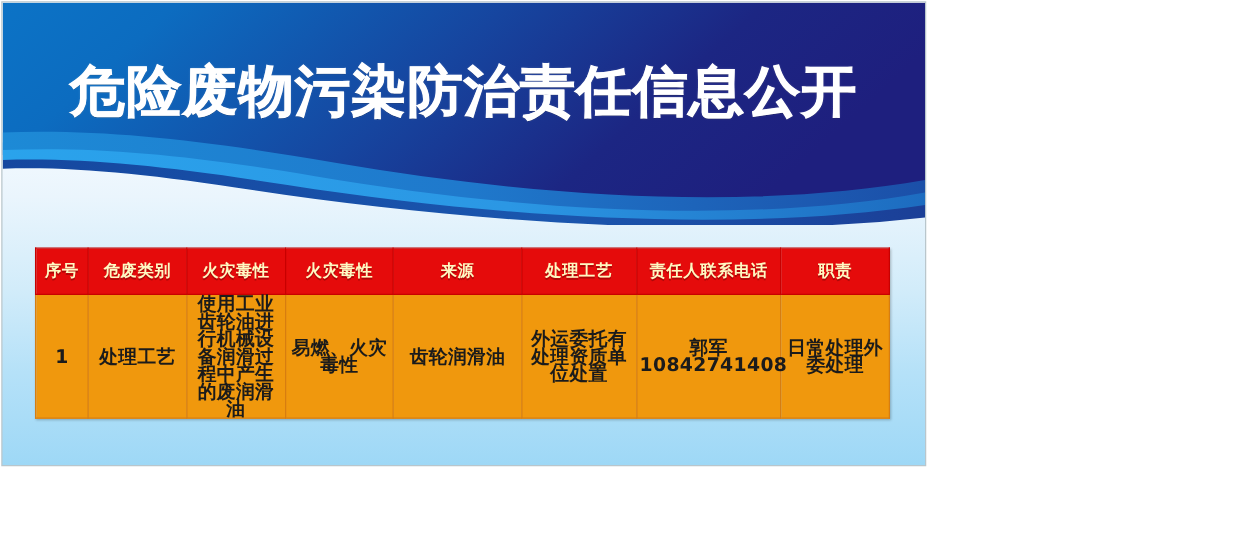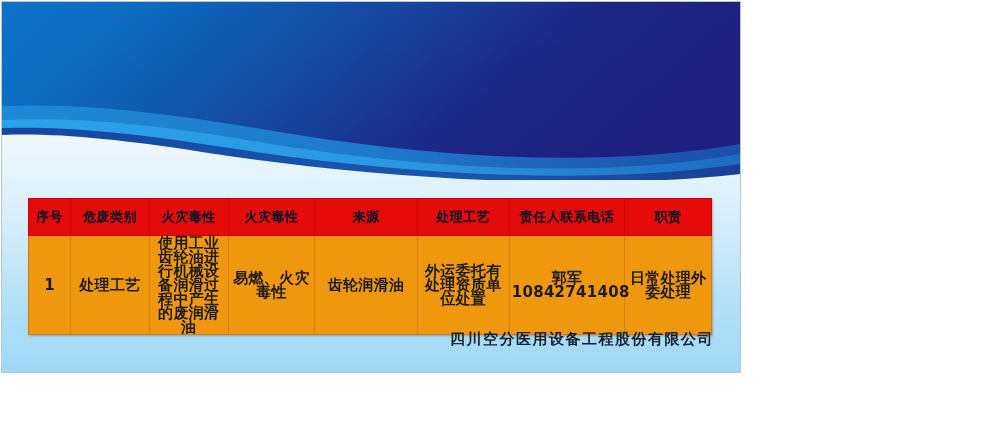--- a/index.html
+++ b/index.html
@@ -77,21 +77,21 @@
   #info-table th,
   #info-table td {
     border: 1px solid #d77d10;
     padding: 0 2px;
     text-align: center;
     vertical-align: middle;
     font-family: "DejaVu Sans", "Liberation Sans", sans-serif;
   }
   #info-table thead th {
     background: #e50b0b;
-    color: #0f172a;
+    color: #fef9c3;
     font-size: 13px;
     font-weight: bold;
     height: 36px;
     border-color: #c80000;
     letter-spacing: 0.5px;
     text-shadow: 0 1px 0 rgba(0,0,0,0.25);
   }
   #info-table tbody td {
     background: #f0980d;
     color: #1b1b1b;
@@ -165,20 +165,21 @@
       <path d="M0,118 C60,116 120,122 210,136 C380,162 580,176 738,158 L738,172
                C580,190 370,176 200,150 C115,137 55,131 0,133 Z" fill="url(#gradBandC)"></path>
 
       <path d="M0,112 C70,110 140,118 240,134 C410,161 590,172 738,150 L738,162
                C590,184 400,173 228,146 C132,131 66,124 0,126 Z" fill="url(#gradBandB)"></path>
 
       <path d="M0,104 C80,101 160,110 265,128 C435,157 600,166 738,142 L738,152
                C600,177 420,168 250,139 C150,122 76,115 0,118 Z" fill="url(#gradBandA)"></path>
     </svg>
 
+    <div id="banner-title">危险废物污染防治责任信息公开</div>
   </div>
 
   <table id="info-table">
     <colgroup>
       <col class="c0">
         <col class="c1">
         <col class="c2">
         <col class="c3">
       <col class="c4">
         <col class="c5">
@@ -207,15 +208,14 @@
         <td>外运委托有处理资质单位处置</td>
         <td class="phone-cell">
           <div>郭军</div>
           <div>10842741408</div>
         </td>
         <td>日常处理外委处理</td>
       </tr>
     </tbody>
   </table>
 
-  <div id="company">四川空分医用设备工程股份有限公司</div>
 
 </div>
 
 </body></html>

